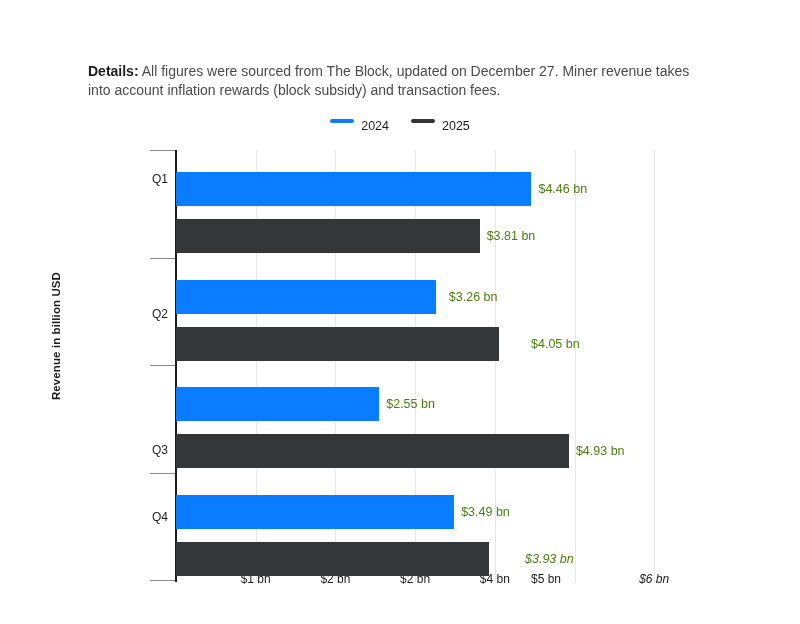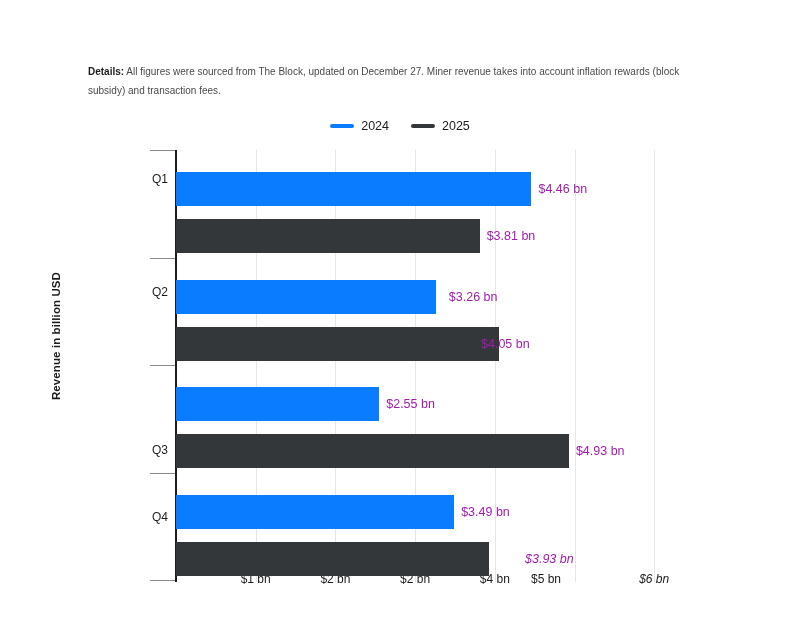--- a/index.html
+++ b/index.html
@@ -34,21 +34,21 @@
     font-weight: bold;
     letter-spacing: -0.2px;
     color: #141414;
   }
 
   .details {
     position: absolute;
     left: 88px;
     top: 62px;
     width: 620px;
-    font-size: 10px;
+    font-size: 14px;
     line-height: 19px;
     color: #4a4a4a;
   }
   .details .lead {
     font-weight: bold;
     color: #1c1c1c;
   }
 
   
   .legend {
@@ -56,21 +56,21 @@
     left: 0;
     top: 119px;
     width: 800px;
     display: flex;
     justify-content: center;
     align-items: center;
     gap: 22px;
   }
   .legend-item {
     display: flex;
-    align-items: center;
+    align-items: flex-start;
     gap: 7px;
   }
   .legend-swatch {
     width: 24px;
     height: 4px;
     border-radius: 2px;
     display: block;
   }
   .legend-label {
     font-size: 12.5px;
@@ -140,21 +140,21 @@
     height: 34px;
   }
   .bar.series-0 { background: #0a7cff; }
   .bar.series-1 { background: #333739; }
 
   .bar-label {
     position: absolute;
     height: 34px;
     line-height: 34px;
     font-size: 12.5px;
-    color: #a21caf;
+    color: #4d7c0f;
     white-space: nowrap;
   }
 
   .x-tick-label {
     position: absolute;
     top: 572px;
     width: 80px;
     text-align: center;
     font-size: 12px;
     color: #1c1c1c;
@@ -196,25 +196,25 @@
       <div class="x-tick-label" style="left: 506px;">$5 bn</div>
       <div class="gridline" style="left: 654.2px;"></div>
       <div class="x-tick-label" style="left: 614.2px; font-style: italic;">$6 bn</div>
       <div class="y-tick" style="top: 150px;"></div>
       <div class="cat-label" style="top: 172px;">Q1</div>
       <div class="bar series-0" style="left: 176px; top: 172px; width: 355.462px; background: rgb(10, 124, 255);"></div>
       <div class="bar-label" style="left: 538.462px; top: 172px;">$4.46 bn</div>
       <div class="bar series-1" style="left: 176px; top: 219px; width: 303.657px; background: rgb(51, 55, 57);"></div>
       <div class="bar-label" style="left: 486.657px; top: 219px;">$3.81 bn</div>
       <div class="y-tick" style="top: 257.5px;"></div>
-      <div class="cat-label" style="top: 285px;">Q2</div>
+      <div class="cat-label" style="top: 307px;">Q2</div>
       <div class="bar series-0" style="left: 176px; top: 279.5px; width: 259.822px; background: rgb(10, 124, 255);"></div>
       <div class="bar-label" style="left: 442.822px; top: 279.5px; margin-left: 6px;">$3.26 bn</div>
       <div class="bar series-1" style="left: 176px; top: 326.5px; width: 322.785px; background: rgb(51, 55, 57);"></div>
-      <div class="bar-label" style="left: 481px; top: 326.5px;">$4.05 bn</div>
+      <div class="bar-label" style="left: 531px; top: 326.5px;">$4.05 bn</div>
       <div class="y-tick" style="top: 365px;"></div>
       <div class="cat-label" style="top: 402.75px; margin-top: 40px;">Q3</div>
       <div class="bar series-0" style="left: 176px; top: 387px; width: 203.235px; background: rgb(10, 124, 255);"></div>
       <div class="bar-label" style="left: 386.235px; top: 387px;">$2.55 bn</div>
       <div class="bar series-1" style="left: 176px; top: 434px; width: 392.921px; background: rgb(51, 55, 57);"></div>
       <div class="bar-label" style="left: 575.921px; top: 434px;">$4.93 bn</div>
       <div class="y-tick" style="top: 472.5px;"></div>
       <div class="cat-label" style="top: 510.25px;">Q4</div>
       <div class="bar series-0" style="left: 176px; top: 494.5px; width: 278.153px; background: rgb(10, 124, 255);"></div>
       <div class="bar-label" style="left: 461.153px; top: 494.5px;">$3.49 bn</div>

